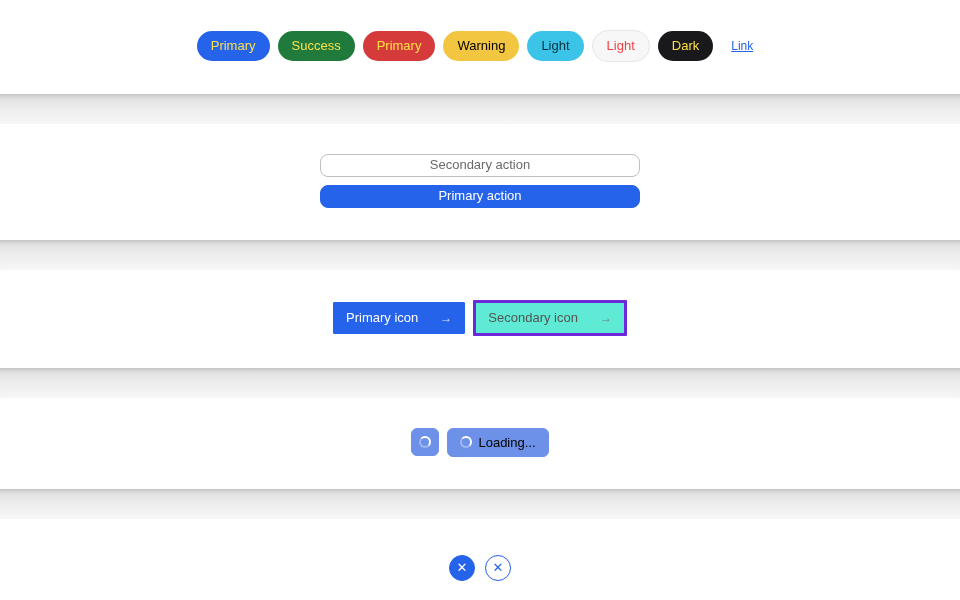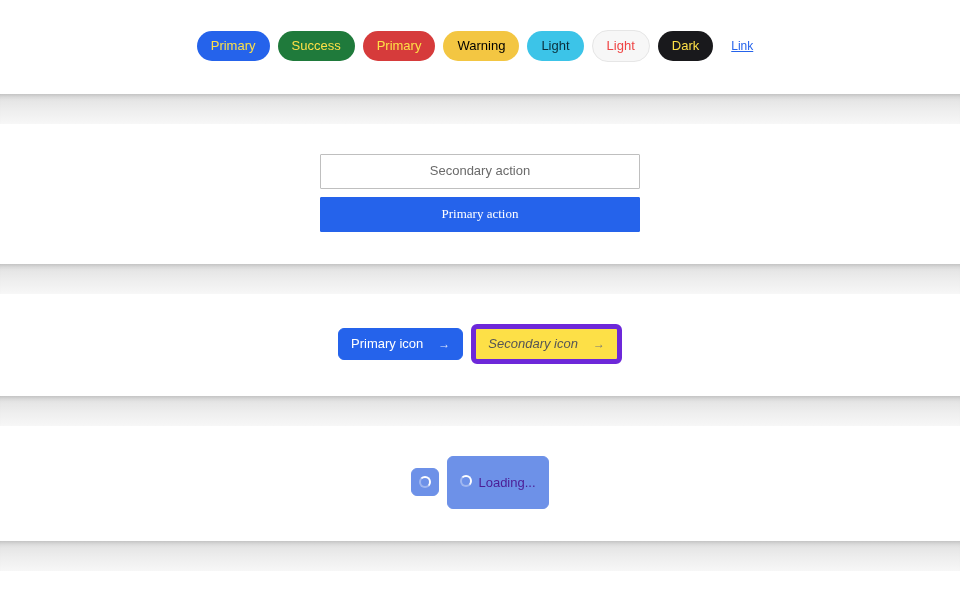--- a/index.html
+++ b/index.html
@@ -55,70 +55,69 @@
     }
 
     .section-stack .stack {
       width: 320px;
       display: flex;
       flex-direction: column;
       gap: 8px;
     }
     .block-btn {
       width: 100%;
-      padding: 6px 12px;
-      font-size: 13px;
-      border-radius: 1px;
+      padding: 0 12px;
+      font-size: 13px;
+      border-radius: 8px;
       cursor: pointer;
       line-height: 1.6;
     }
     .block-secondary {
       background: #fff;
       border: 1px solid #bfbfbf;
       color: #6a6a6a;
     }
     .block-primary {
       background: #2563eb;
       border: 1px solid #2563eb;
       color: #fff;
-      font-family: Liberation Serif, serif;
     }
 
     .icon-btn {
       display: inline-flex;
       align-items: center;
-      gap: 15px;
+      gap: 22px;
       padding: 6px 12px;
       font-size: 13px;
-      border-radius: 6px;
+      border-radius: 1px;
       cursor: pointer;
       line-height: 1.4;
     }
     .icon-btn-primary {
       background: #2563eb;
       border: 1px solid #2563eb;
       color: #fff;
     }
     .icon-btn-secondary {
-      background: #fde047;
-      border: 5px solid #6d28d9;
+      background: #5eead4;
+      border: 3px solid #6d28d9;
       color: #555;
-      font-style: italic;
     }
     .arrow-icon, .arrow-icon-dark { display: inline-block; line-height: 1; font-size: 12px; }
     .arrow-icon { color: rgba(255,255,255,0.85); }
     .arrow-icon-dark { color: #777; }
 
     .loading-btn {
       display: inline-flex;
+      align-items: center;
       gap: 6px;
       background: #6d91e8;
       border: 1px solid #6d91e8;
-      color: #4c1d95;
-      padding: 18px 12px;
+      color: #000000;
+      padding: 6px 12px;
       border-radius: 6px;
       font-size: 13px;
       cursor: default;
     }
     .loading-square {
       background: #6d91e8;
       border: 1px solid #6d91e8;
       color: #fff;
       width: 28px;
       height: 28px;

